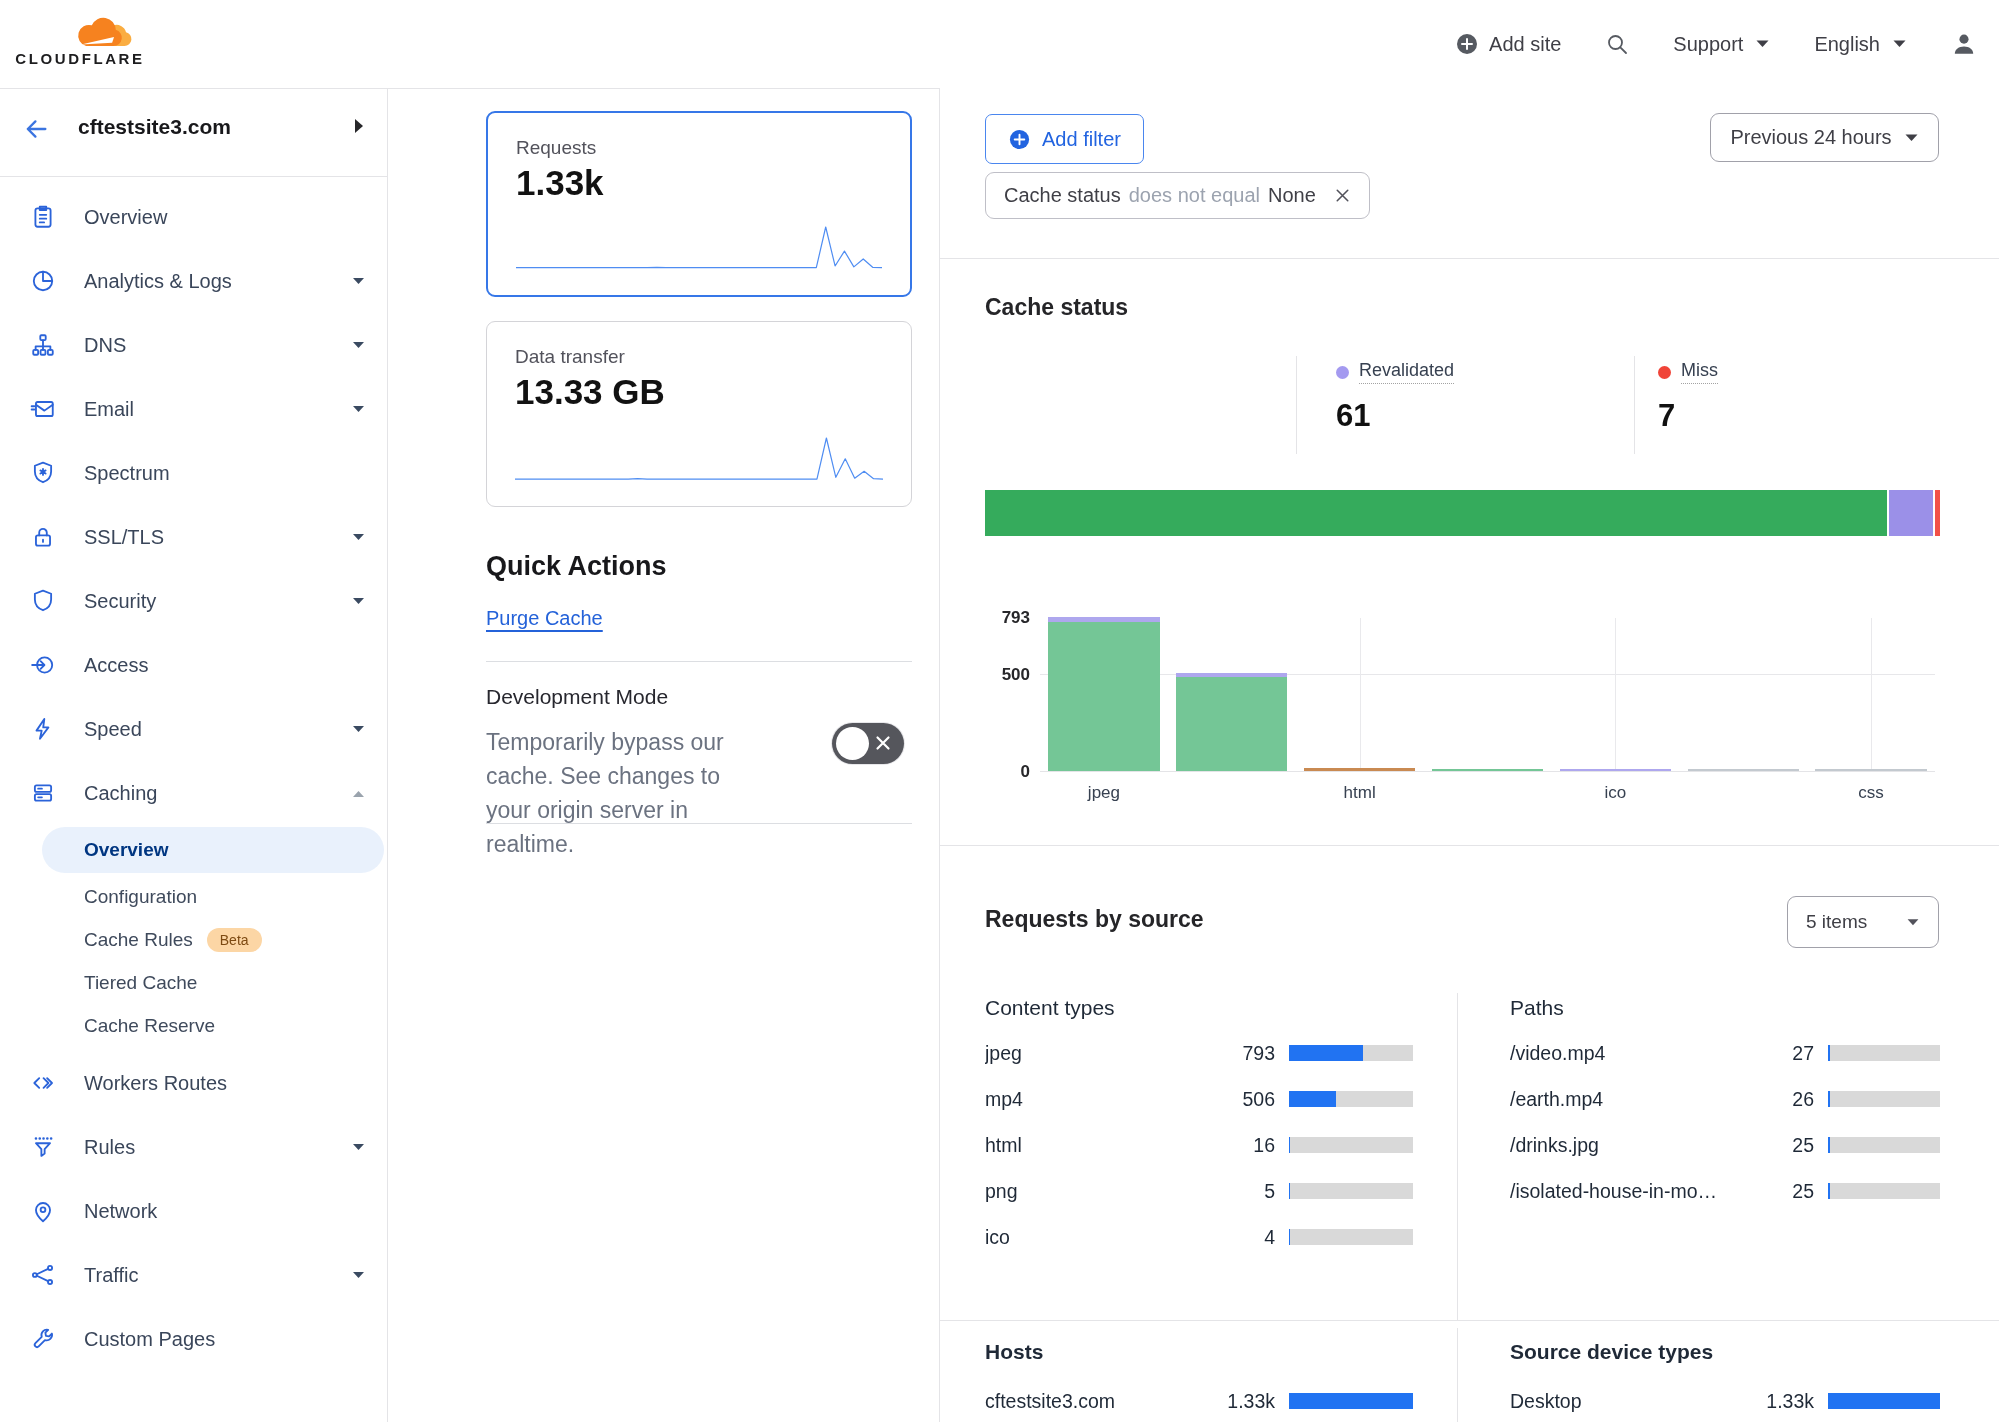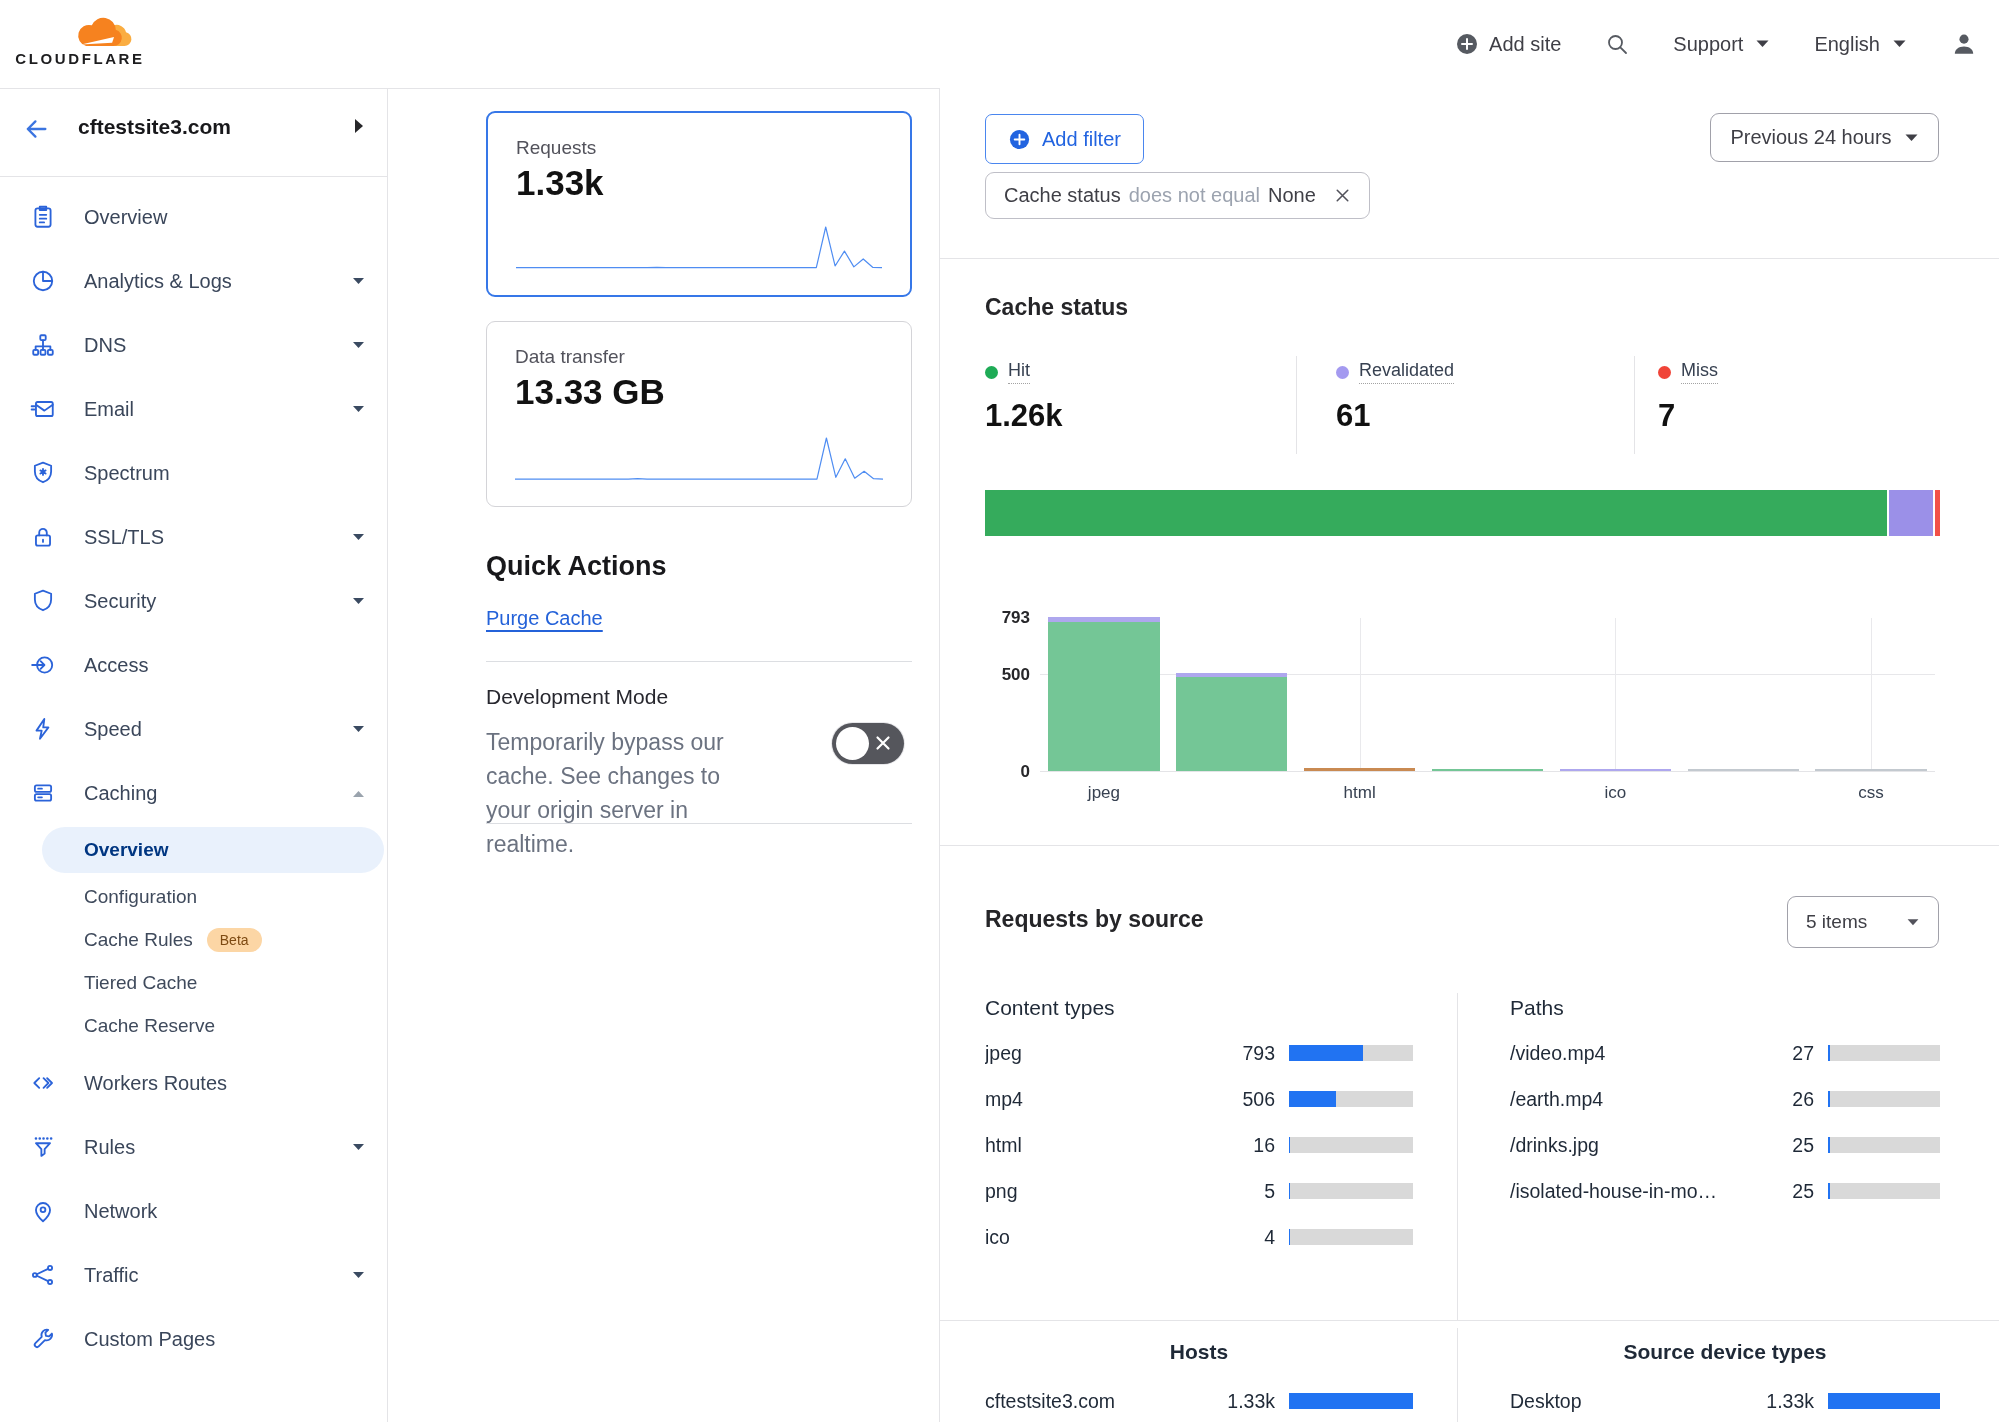--- a/index.html
+++ b/index.html
@@ -90,21 +90,21 @@
   .col-divider{position:absolute;width:1px;background:#e4e4e7;}
   .mrow{display:flex;align-items:center;height:46px;}
   .mlabel{flex:1;font-size:19.5px;color:#1f2937;white-space:nowrap;overflow:hidden;}
   .mval{width:64px;text-align:right;font-size:19.5px;color:#1f2937;}
   .mtrack{position:relative;margin-left:14px;height:16px;background:#d9d9d9;overflow:hidden;display:block;}
   .w124 .mtrack{width:124px;}
   .w112 .mtrack{width:112px;}
   .mfill{position:absolute;left:0;top:0;bottom:0;background:#2173f2;display:block;}
 
   .bot-col{position:absolute;top:1252px;}
-  .bot-col .col-head{font-size:21px;font-weight:700;color:#1f2937;margin-bottom:14px;text-align:center;}
+  .bot-col .col-head{font-size:21px;font-weight:700;color:#1f2937;margin-bottom:14px;}
 </style>
 </head>
 <body>
 
 <div class="page">
 
   <header class="topbar">
     <div class="logo">
       <svg class="cloud" width="64" height="36" viewBox="0 0 100 56">
         <path fill="#faad41" d="M66 50h16a11 11 0 0 0 2.4-21.7A15 15 0 0 0 64 18l-4 6z"></path>
@@ -421,27 +421,20 @@
         <svg width="21" height="21" viewBox="0 0 24 24" fill="none" stroke="#52525b" stroke-width="1.8" stroke-linecap="round">
             <path d="M6 6l12 12M18 6L6 18"></path>
           </svg>
       </span>
     </div>
 
     <div class="panel-hr" style="top:170px;"></div>
 
     <h3 class="sec-head" style="top:206px;margin:0;">Cache status</h3>
 
-    <div class="stat-col" style="left:45px;">
-      <div class="stat-top">
-        <span class="stat-dot" style="background:#1eab56;"></span>
-        <span class="stat-label">Hit</span>
-      </div>
-      <div class="stat-value">1.26k</div>
-    </div>
     <div class="stat-divider" style="left:356px;"></div>
     <div class="stat-col" style="left:396px;">
       <div class="stat-top">
         <span class="stat-dot" style="background:#a49af0;"></span>
         <span class="stat-label">Revalidated</span>
       </div>
       <div class="stat-value">61</div>
     </div>
     <div class="stat-divider" style="left:694px;"></div>
     <div class="stat-col" style="left:718px;">

